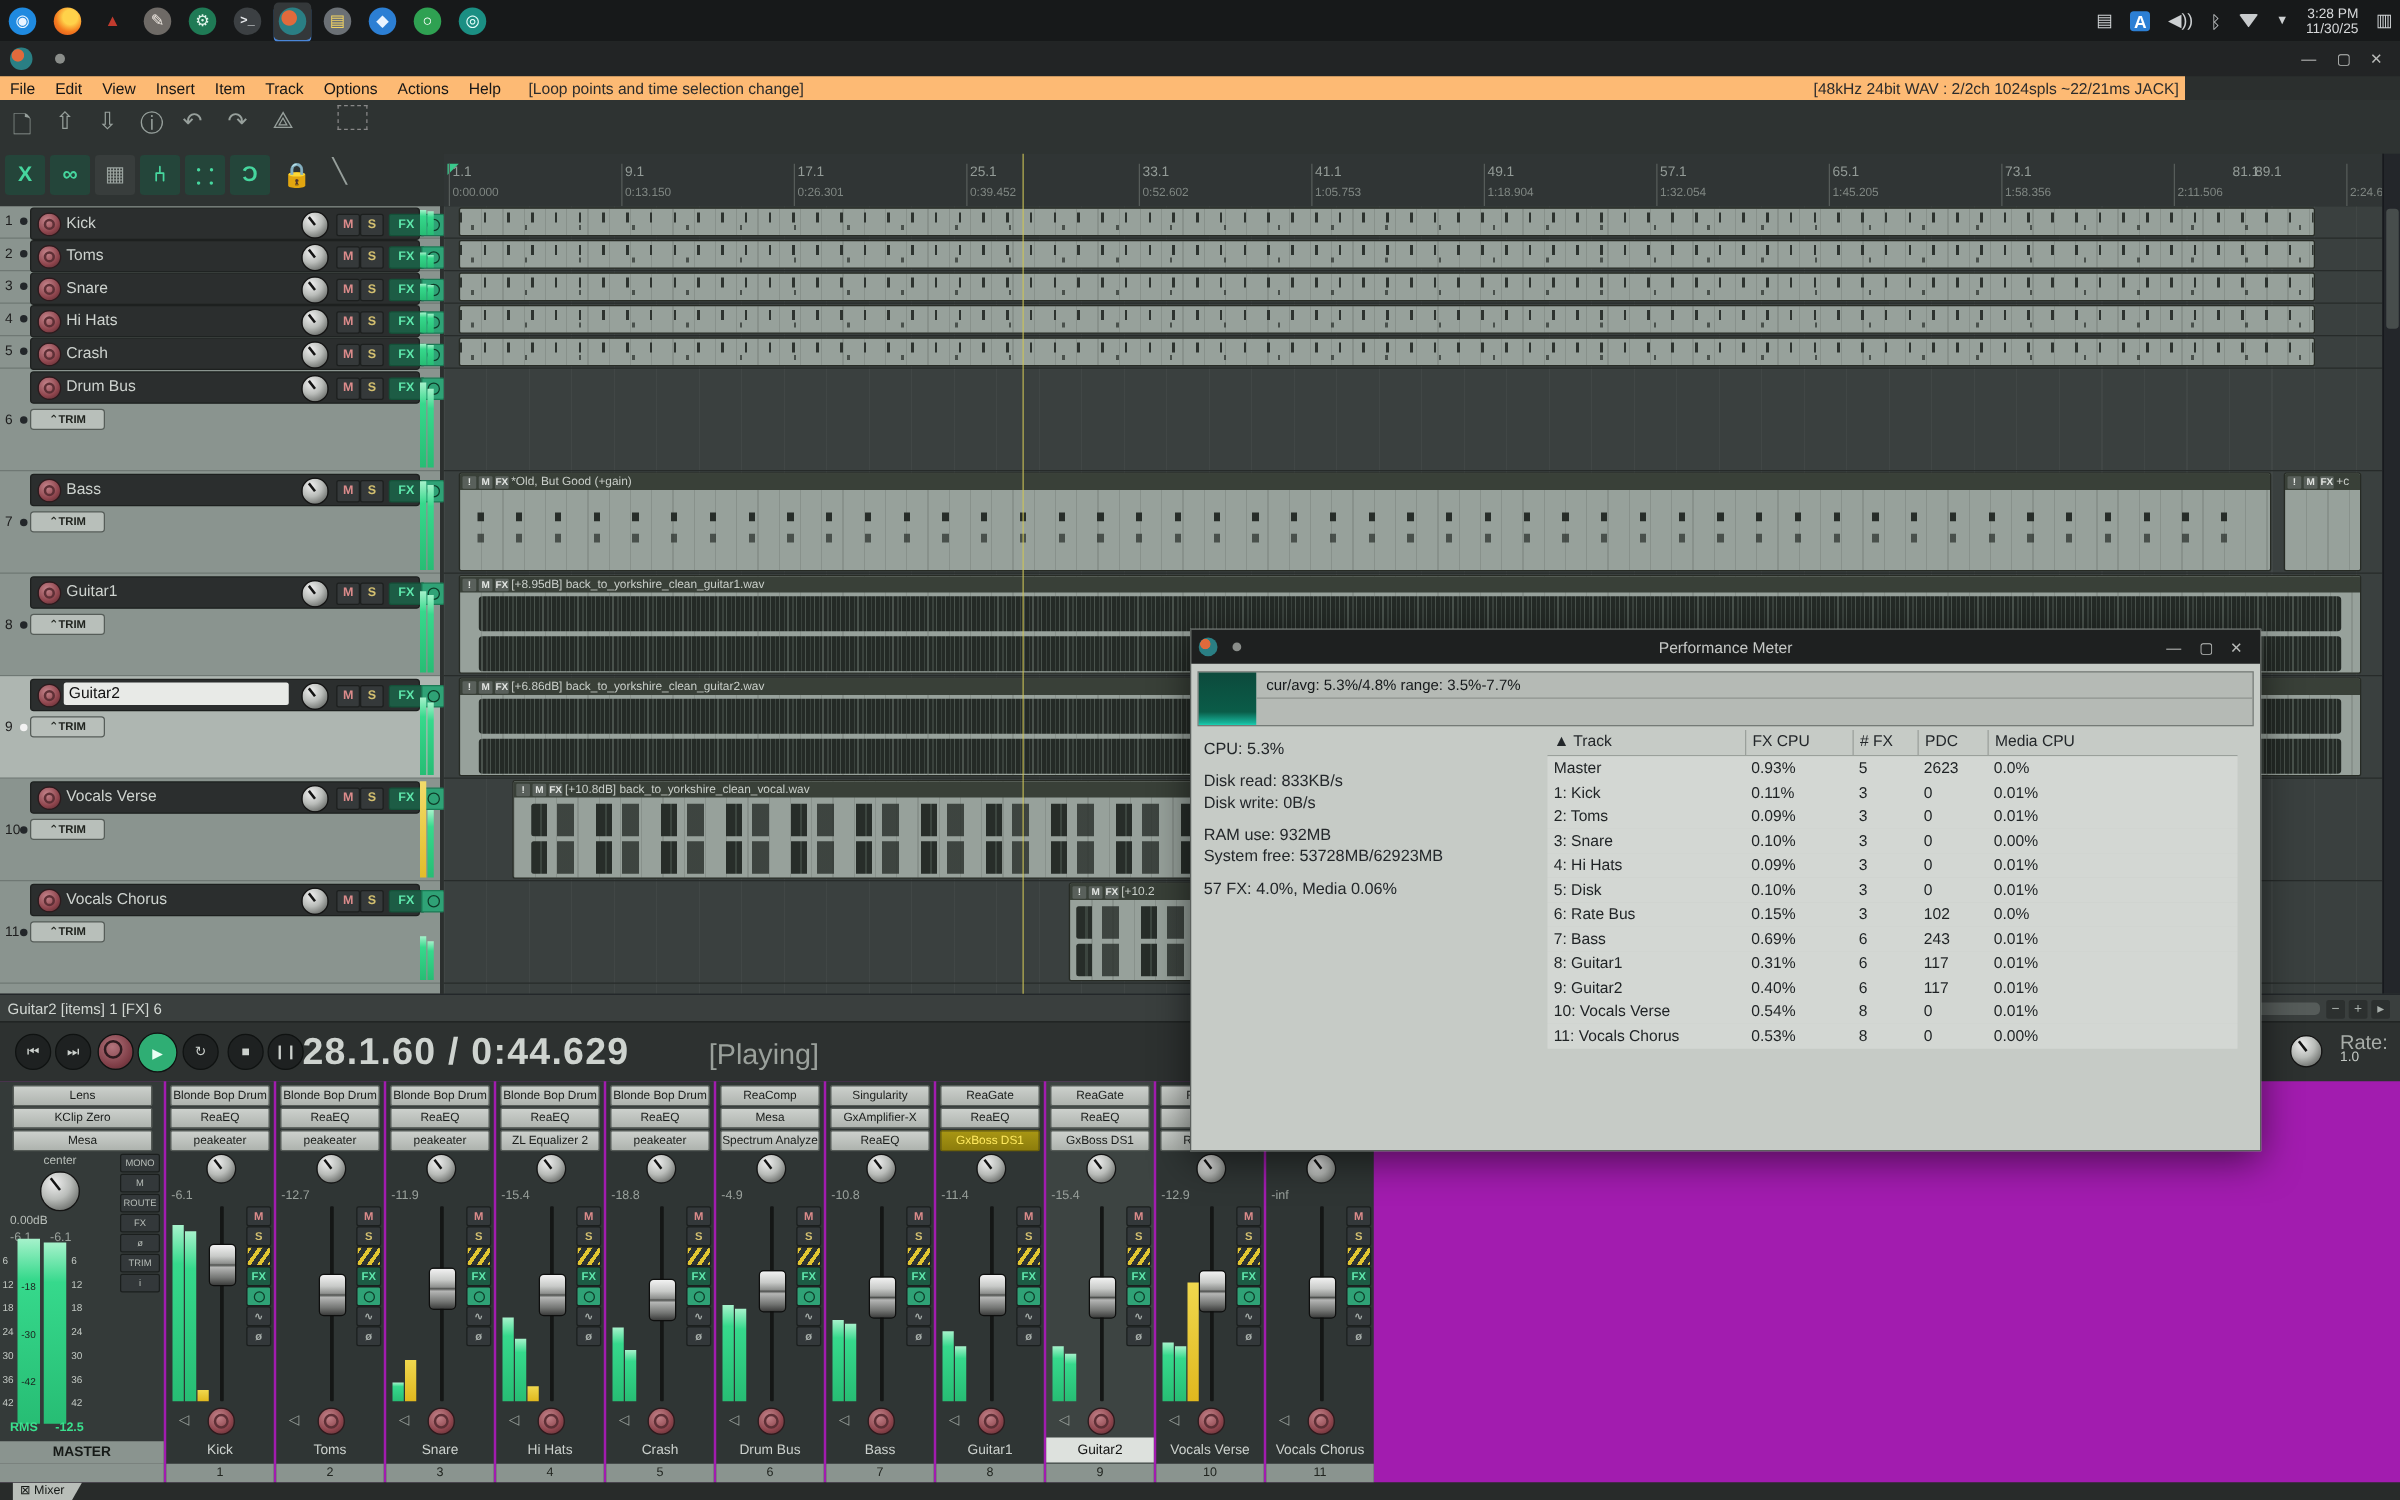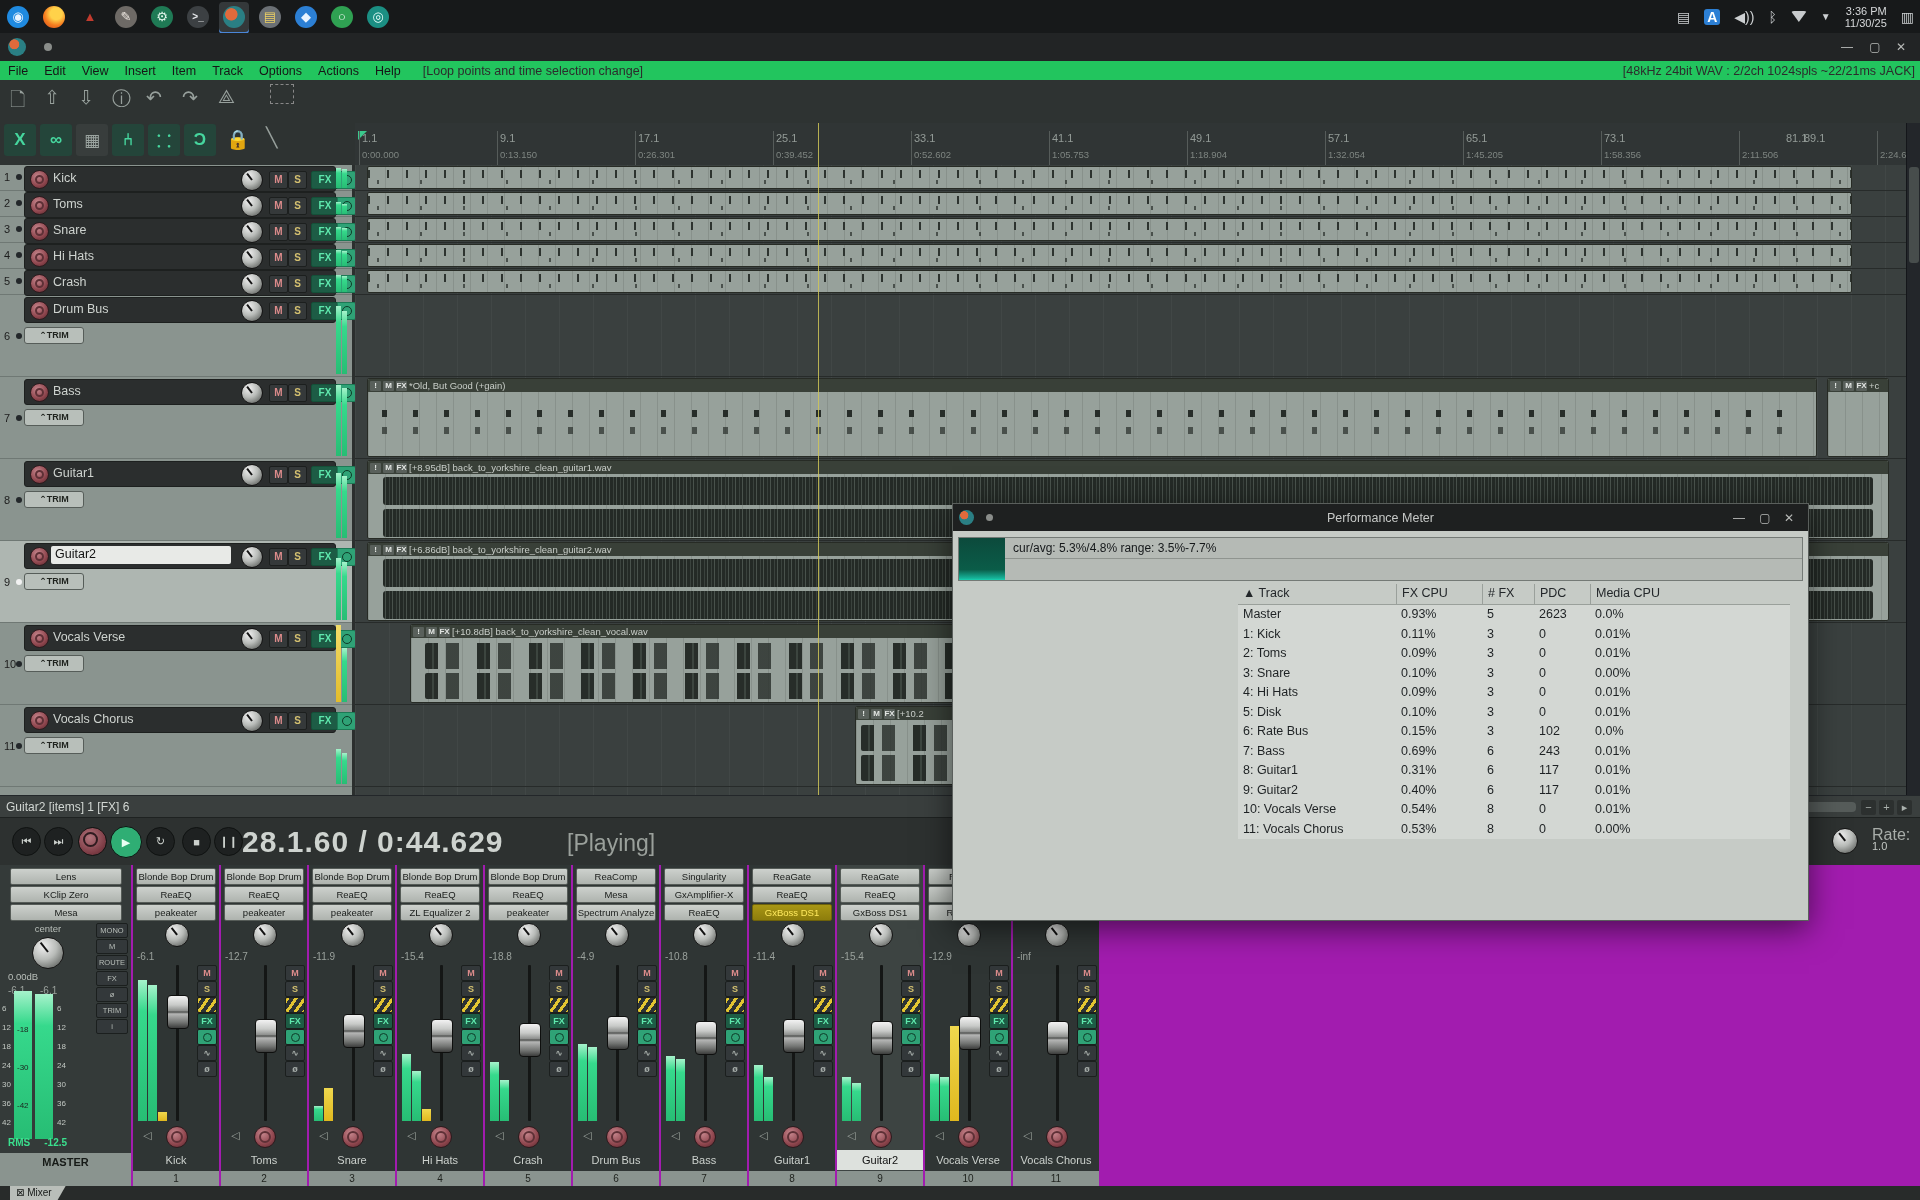--- a/index.html
+++ b/index.html
@@ -14,21 +14,21 @@
   #tray{position:absolute;right:6px;top:0;height:33px;display:flex;align-items:center;gap:14px;color:#cfd2d4;}
   .tray-ico{font-size:14px;color:#cdd0d2;}
   .wifi{display:inline-block;width:16px;height:11px;background:#c8cbcd;clip-path:polygon(50% 100%,0 0,100% 0);border-radius:3px;}
   #clock{font-size:11px;line-height:12px;text-align:right;color:#d6d8da;}
   
   #titlebar{left:0;top:33px;width:1920px;height:28px;background:#222425;display:flex;align-items:center;}
   #title-text{position:absolute;left:0;right:0;text-align:center;color:#b6b8b6;font-size:13px;}
   .winbtn{color:#b9bbb9;font-size:12px;width:26px;text-align:center;}
   .dot{width:8px;height:8px;border-radius:50%;background:#8a8d8a;margin-left:18px;}
   
-  #menubar{left:0;top:61px;width:1920px;height:19px;background:#22c55e;display:flex;align-items:center;font-size:12.5px;color:#161616;}
+  #menubar{left:0;top:61px;width:1748px;height:19px;background:#fdba74;display:flex;align-items:center;font-size:12.5px;color:#161616;}
   .menu-item{padding:0 8px;}
   #menu-status{margin-left:14px;color:#2c2c2c;}
   #audio-status{position:absolute;right:5px;color:#2c2c2c;}
   
   #toolzone{left:0;top:80px;width:1920px;height:85px;background:#2e3332;}
   .tool-ico{position:absolute;color:#97a09c;font-size:19px;}
   .tool-tile{position:absolute;width:32px;height:32px;border-radius:3px;background:#24453a;color:#46d69e;font-size:17px;font-weight:bold;display:flex;align-items:center;justify-content:center;}
   .tool-tile.gray{background:#383d3c;color:#9aa39f;}
   
   #ruler{left:355px;top:123px;width:1551px;height:42px;background:#303535;border-bottom:1px solid #1d2120;overflow:hidden;}
@@ -174,21 +174,21 @@
         </div>
       </div>
     <div id="tray">
       <span class="tray-ico">▤</span>
       <span class="tray-ico" style="background:#2c7fd4;color:#fff;border-radius:3px;padding:0 3px;font-weight:bold;">A</span>
       <span class="tray-ico">◀))</span>
       <span class="tray-ico">ᛒ</span>
       <span class="wifi"></span>
       <span class="tray-ico" style="font-size:10px;">▼</span>
       <div id="clock">
-        <div>3:36 PM</div>
+        <div>3:28 PM</div>
         <div>11/30/25</div>
       </div>
       <span class="tray-ico">▥</span>
     </div>
   </div>
 
   <div id="titlebar" class="abs">
     <span style="margin-left:8px;width:18px;height:18px;border-radius:50%;background:radial-gradient(circle at 35% 35%,#e06a3c 0 28%,#2a7f84 32%);display:inline-block;"></span>
     <span class="dot"></span>
     <span style="position:absolute;right:60px;" class="winbtn">—</span>
@@ -886,20 +886,31 @@
       <span id="perf-title-text">Performance Meter</span>
       <span style="position:absolute;right:56px;" class="winbtn">—</span>
       <span style="position:absolute;right:30px;" class="winbtn">▢</span>
       <span style="position:absolute;right:6px;" class="winbtn">✕</span>
     </div>
     <div id="perf-graph">
       <div class="gblock"></div>
       <div class="gtext">cur/avg: 5.3%/4.8%  range: 3.5%-7.7%</div>
       <div class="gsep"></div>
     </div>
+    <div class="pinfo" id="perf-info">
+        <div>CPU: 5.3%</div>
+        <div style="height: 9px;"></div>
+        <div>Disk read: 833KB/s</div>
+        <div>Disk write: 0B/s</div>
+        <div style="height: 9px;"></div>
+        <div>RAM use: 932MB</div>
+        <div>System free: 53728MB/62923MB</div>
+        <div style="height: 9px;"></div>
+        <div>57 FX: 4.0%, Media 0.06%</div>
+      </div>
     <div id="ptable">
         <div class="prow head">
           <span>▲ Track</span>
           <span>FX CPU</span>
           <span># FX</span>
           <span>PDC</span>
           <span>Media CPU</span>
         </div>
         <div class="prow">
           <span>Master</span>

